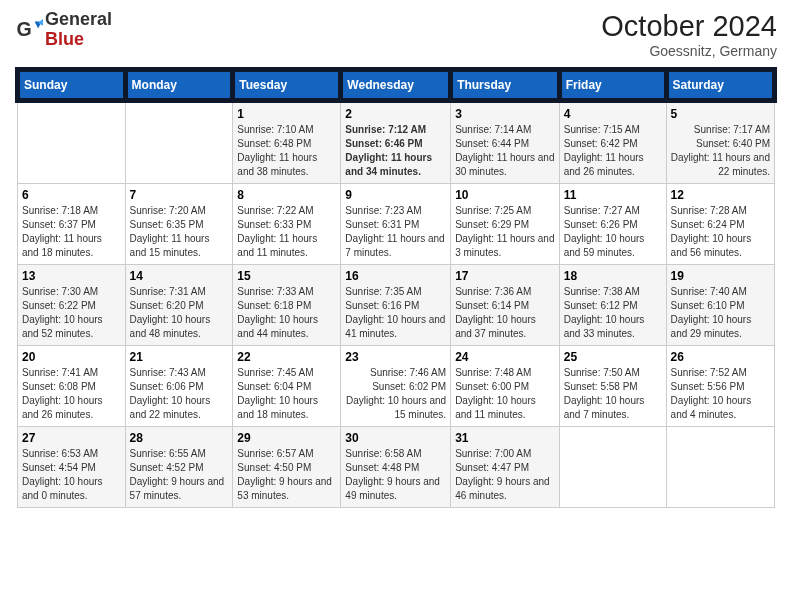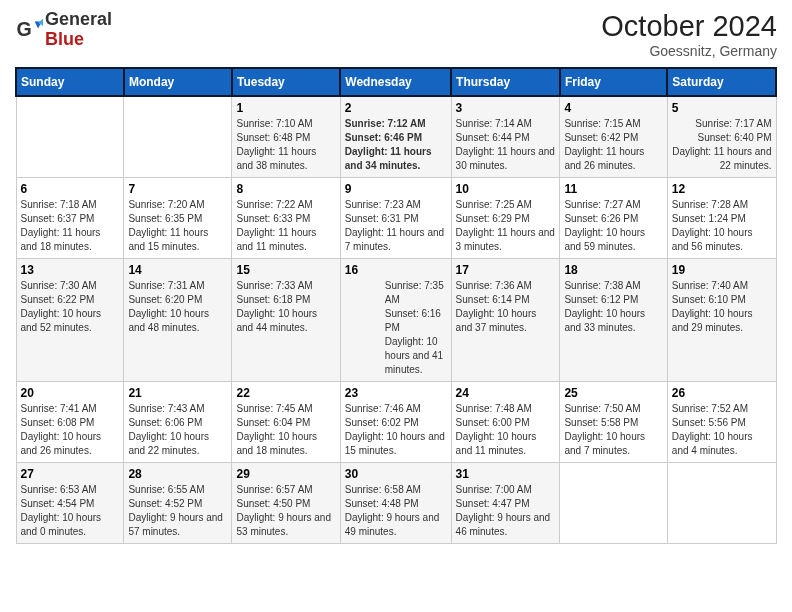--- a/index.html
+++ b/index.html
@@ -46,21 +46,21 @@
       border-collapse: collapse;
       font-size: 11px;
     }
     thead tr th {
       background: #1565C0;
       color: #fff;
       text-align: left;
       padding: 6px 4px;
       font-size: 12px;
       font-weight: bold;
-      border: 2px solid #0f172a;
+      border: 5px solid #0f172a;
     }
     tbody tr td {
       border: 1px solid #ccc;
       vertical-align: top;
       padding: 4px;
       width: 113px;
       min-height: 70px;
       height: 80px;
       background: #fff;
     }
@@ -186,21 +186,21 @@
         </td>
         <td>
           <span class="day-num">11</span>
           <div class="day-info" style="white-space: pre-line;">Sunrise: 7:27 AM
 Sunset: 6:26 PM
 Daylight: 10 hours and 59 minutes.</div>
         </td>
         <td>
           <span class="day-num">12</span>
           <div class="day-info" style="white-space: pre-line;">Sunrise: 7:28 AM
-Sunset: 1:24 PM
+Sunset: 6:24 PM
 Daylight: 10 hours and 56 minutes.</div>
         </td>
       </tr>
       <tr>
         <td>
           <span class="day-num">13</span>
           <div class="day-info" style="white-space: pre-line;">Sunrise: 7:30 AM
 Sunset: 6:22 PM
 Daylight: 10 hours and 52 minutes.</div>
         </td>
@@ -211,21 +211,21 @@
 Daylight: 10 hours and 48 minutes.</div>
         </td>
         <td>
           <span class="day-num">15</span>
           <div class="day-info" style="white-space: pre-line;">Sunrise: 7:33 AM
 Sunset: 6:18 PM
 Daylight: 10 hours and 44 minutes.</div>
         </td>
         <td>
           <span class="day-num">16</span>
-          <div class="day-info" style="white-space: pre-line; margin-left: 40px;">Sunrise: 7:35 AM
+          <div class="day-info" style="white-space: pre-line;">Sunrise: 7:35 AM
 Sunset: 6:16 PM
 Daylight: 10 hours and 41 minutes.</div>
         </td>
         <td>
           <span class="day-num">17</span>
           <div class="day-info" style="white-space: pre-line;">Sunrise: 7:36 AM
 Sunset: 6:14 PM
 Daylight: 10 hours and 37 minutes.</div>
         </td>
         <td>
@@ -255,21 +255,21 @@
 Daylight: 10 hours and 22 minutes.</div>
         </td>
         <td>
           <span class="day-num">22</span>
           <div class="day-info" style="white-space: pre-line;">Sunrise: 7:45 AM
 Sunset: 6:04 PM
 Daylight: 10 hours and 18 minutes.</div>
         </td>
         <td>
           <span class="day-num">23</span>
-          <div class="day-info" style="white-space: pre-line;">Sunrise: 7:46 AM
+          <div class="day-info" style="white-space: pre-line; text-align: right;">Sunrise: 7:46 AM
 Sunset: 6:02 PM
 Daylight: 10 hours and 15 minutes.</div>
         </td>
         <td>
           <span class="day-num">24</span>
           <div class="day-info" style="white-space: pre-line;">Sunrise: 7:48 AM
 Sunset: 6:00 PM
 Daylight: 10 hours and 11 minutes.</div>
         </td>
         <td>

